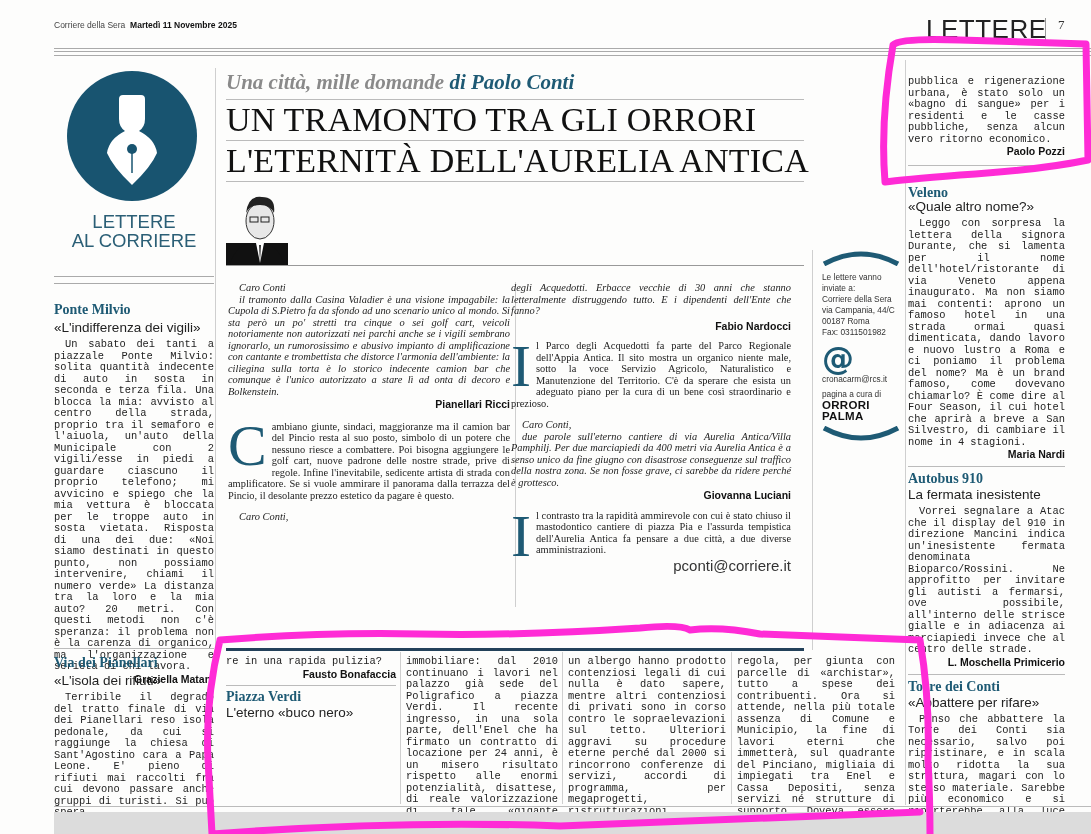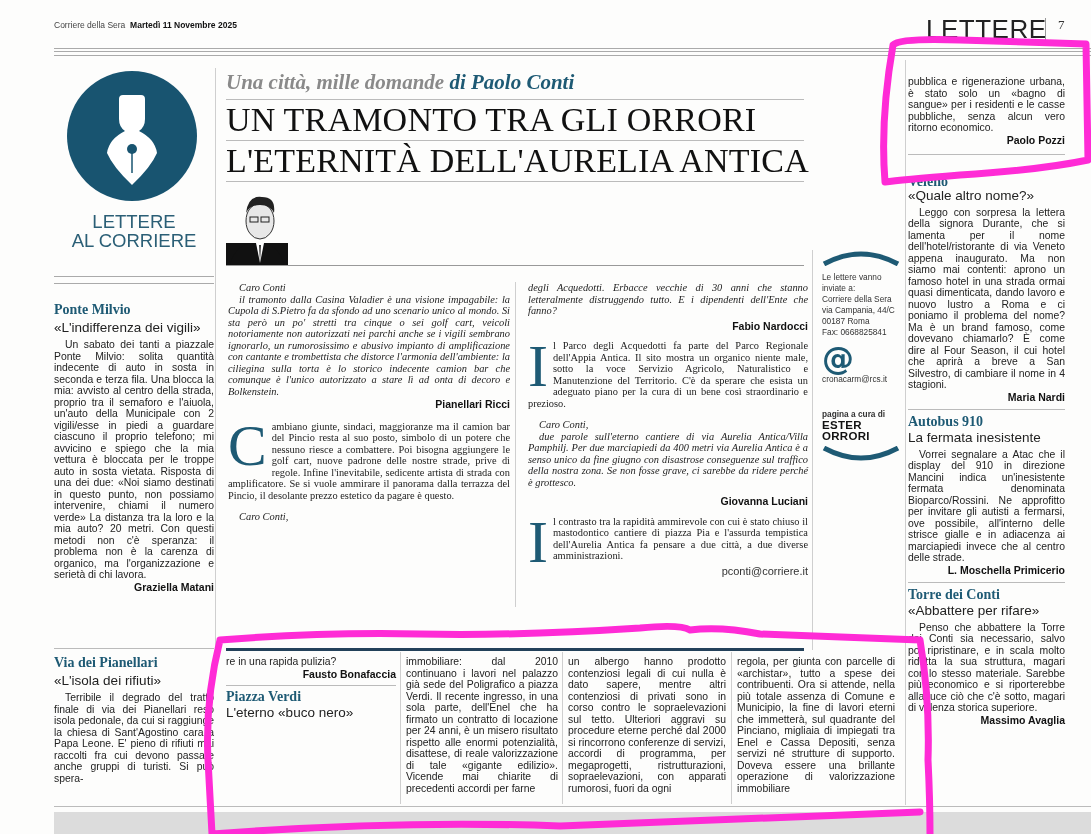--- a/index.html
+++ b/index.html
@@ -21,21 +21,21 @@
   .rule-top::after { content:""; position:absolute; left:0; right:0; top:2px; height:1px; background:#aaa; }
 
   
   .logo-circle { left: 67px; top: 71px; width: 130px; height: 130px; border-radius: 50%; background: #185470; }
   .logo-text { left: 54px; top: 212px; width: 160px; text-align: center; font-size: 18.5px; line-height: 19px; color: #2b5f76; font-weight: 300; }
   .logo-rule { left: 54px; top: 276px; width: 160px; height: 8px; border-top: 1px solid #aaa; border-bottom: 1px solid #aaa; }
 
   
   .kicker { font-weight: bold; color: #1e5a74; font-size: 14px; font-family: "Liberation Serif", serif; }
   .subhead { font-family: "Liberation Sans", sans-serif; font-size: 13.5px; color: #222; font-weight: 300; }
-  .body-txt { font-family: Liberation Sans, sans-serif; font-size: 10.4px; line-height: 11.5px; text-align: justify; color: #222; }
+  .body-txt { font-family: Liberation Mono, monospace; font-size: 10.4px; line-height: 11.5px; text-align: justify; color: #222; }
   .sign { font-family: "Liberation Sans", sans-serif; font-weight: bold; font-size: 10.5px; text-align: right; color: #111; }
 
   .col-left { left: 54px; width: 160px; }
   .hrule { height: 1px; background: #bbb; }
 
   
   .center-rule-v { left: 215px; top: 68px; width: 1px; height: 580px; background: #cfcfcf; }
   .series { left: 226px; top: 70px; font-family: "Liberation Serif", serif; font-style: italic; font-weight: bold; font-size: 21px; color: #8a8a8a; }
   .series span { color: #1e5a74; }
   .head-rule { left: 226px; height: 1px; background: #bbb; width: 578px; }
@@ -131,55 +131,55 @@
   <div class="sign" style="margin-top:2px;">Pianellari Ricci</div>
   <div style="margin-top:10px;">
     <span class="dropcap">C</span>
     <span>ambiano giunte, sindaci, maggioranze ma il camion bar del Pincio resta al suo posto, simbolo di un potere che nessuno riesce a combattere. Poi bisogna aggiungere le golf cart, nuove padrone delle nostre strade, prive di regole. Infine l'inevitabile, sedicente artista di strada con amplificatore. Se si vuole ammirare il panorama dalla terrazza del Pincio, il desolante prezzo estetico da pagare è questo.</span>
   </div>
   <div style="clear:both; height:10px;"></div>
   <div class="it" style="padding-left:11px;">Caro Conti,</div>
 </div>
 <div class="abs vline" style="left:515px; top:282px; height:325px;"></div>
 
-<div class="abs center-col" style="left:528px; top:282px; width:280px;">
+<div class="abs center-col" style="left:511px; top:282px; width:280px;">
   <div class="it">degli Acquedotti. Erbacce vecchie di 30 anni che stanno letteralmente distruggendo tutto. E i dipendenti dell'Ente che fanno?</div>
   <div class="sign" style="margin-top:4px;">Fabio Nardocci</div>
   <div style="margin-top:8px;">
     <span class="dropcap" style="font-size:60px; line-height:48px;">I</span>
     <span>l Parco degli Acquedotti fa parte del Parco Regionale dell'Appia Antica. Il sito mostra un organico niente male, sotto la voce Servizio Agricolo, Naturalistico e Manutenzione del Territorio. C'è da sperare che esista un adeguato piano per la cura di un bene così straordinario e prezioso.</span>
   </div>
   <div style="clear:both; height:10px;"></div>
   <div class="it" style="padding-left:11px;">Caro Conti,</div>
   <div class="it" style="text-indent:11px;">due parole sull'eterno cantiere di via Aurelia Antica/Villa Pamphilj. Per due marciapiedi da 400 metri via Aurelia Antica è a senso unico da fine giugno con disastrose conseguenze sul traffico della nostra zona. Se non fosse grave, ci sarebbe da ridere perché è grottesco.</div>
-  <div class="sign" style="margin-top:8px;">Giovanna Luciani</div>
+  <div class="sign" style="margin-top:2px;">Giovanna Luciani</div>
   <div style="margin-top:8px;">
     <span class="dropcap" style="font-size:60px; line-height:48px;">I</span>
     <span>l contrasto tra la rapidità ammirevole con cui è stato chiuso il mastodontico cantiere di piazza Pia e l'assurda tempistica dell'Aurelia Antica fa pensare a due città, a due diverse amministrazioni.</span>
   </div>
-  <div class="sans" style="clear:both; text-align:right; font-size:11px; color:#333;">pconti@corriere.it</div>
+  <div class="sans" style="clear:both; text-align:right; font-size:15px; color:#333;">pconti@corriere.it</div>
 </div>
 
 <div class="abs dark-band"></div>
 
 <div class="abs vline" style="left:812px; top:250px; height:400px;"></div>
 <div class="abs contact" style="top:248px;">
   <svg class="arc" style="position:relative; display:block;" viewBox="0 0 78 18">
       <path d="M2 16 Q39 -4 76 16" stroke="#1e5a74" stroke-width="5" fill="none"></path>
     </svg>
   <div style="margin-top:6px;">Le lettere vanno</div>
   <div>inviate a:</div>
   <div>Corriere della Sera</div>
   <div>via Campania, 44/C</div>
   <div>00187 Roma</div>
-  <div>Fax: 0668825841</div>
+  <div>Fax: 0311501982</div>
   <div class="at" style="margin-top:4px;">@</div>
   <div>cronacarm@rcs.it</div>
-  <div style="margin-top:24px;font-weight:bold;">pagina a cura di</div>
-  <div class="ester">ESTER ORRORI</div>
+  <div style="margin-top:4px;">pagina a cura di</div>
+  <div class="ester">ORRORI PALMA</div>
   <svg class="arc" style="position:relative; display:block; margin-top:4px;" viewBox="0 0 78 18">
       <path d="M2 2 Q39 22 76 2" stroke="#1e5a74" stroke-width="5" fill="none"></path>
     </svg>
 </div>
 <div class="abs vline" style="left:905px; top:60px; height:745px;"></div>
 
 <div class="abs" style="left:908px; top:76px; width:157px;">
   <div class="body-txt">pubblica e rigenerazione urbana, è stato solo un «bagno di sangue» per i residenti e le casse pubbliche, senza alcun vero ritorno economico.</div>
   <div class="sign">Paolo Pozzi</div>
   <div class="hrule" style="margin:8px 0 4px;"></div>

